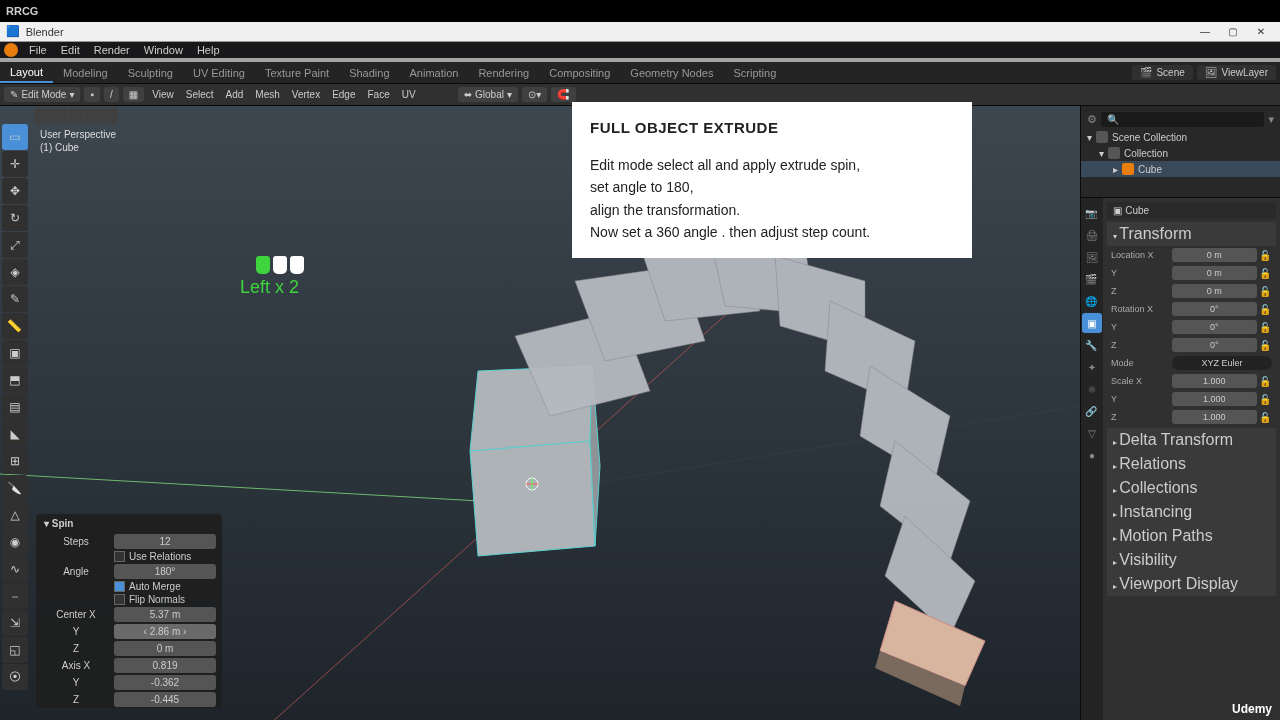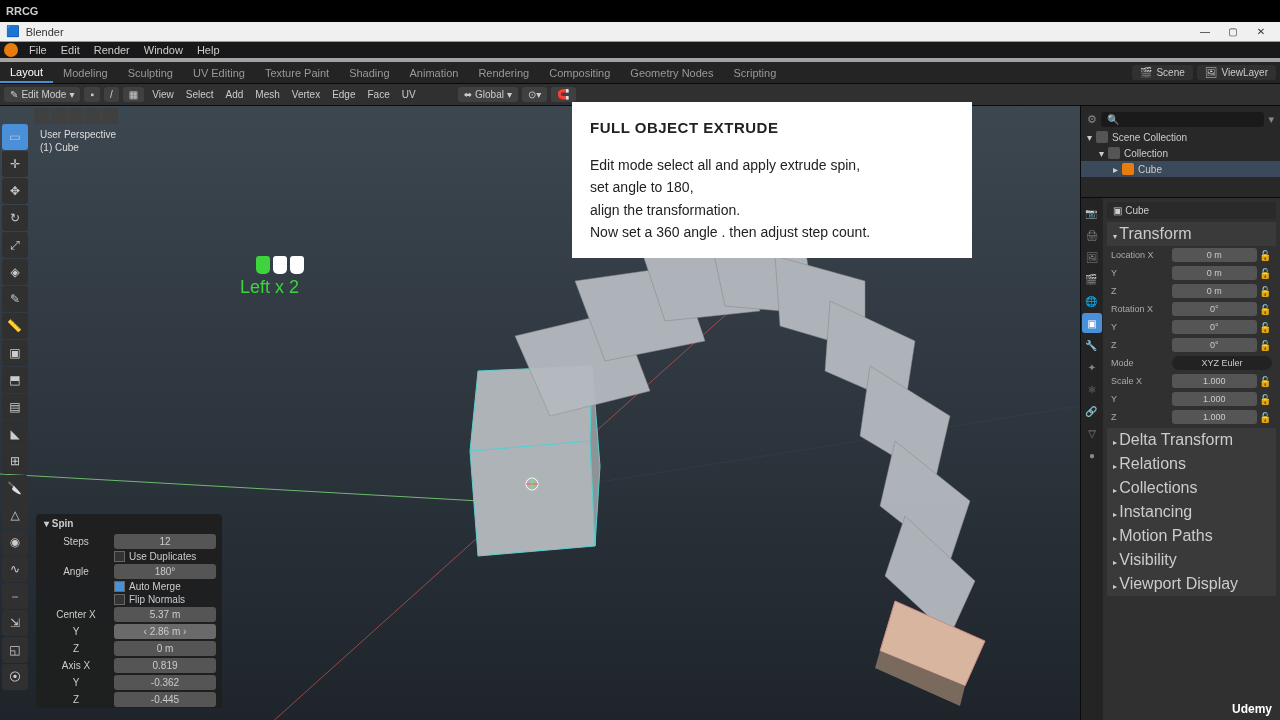--- a/index.html
+++ b/index.html
@@ -222,21 +222,21 @@
 
     <div class="spin-panel">
       <div class="spin-header">▾ <span>Spin</span></div>
       <div class="spin-row">
           <div class="spin-label">Steps</div>
           <div class="spin-field">12</div>
         </div>
       <div class="spin-row">
           <div class="spin-label"></div>
           <span class="spin-check"></span>
-          <span>Use Duplicates</span>
+          <span>Use Relations</span>
         </div>
       <div class="spin-row">
           <div class="spin-label">Angle</div>
           <div class="spin-field">180°</div>
         </div>
       <div class="spin-row">
           <div class="spin-label"></div>
           <span class="spin-check on"></span>
           <span>Auto Merge</span>
         </div>

